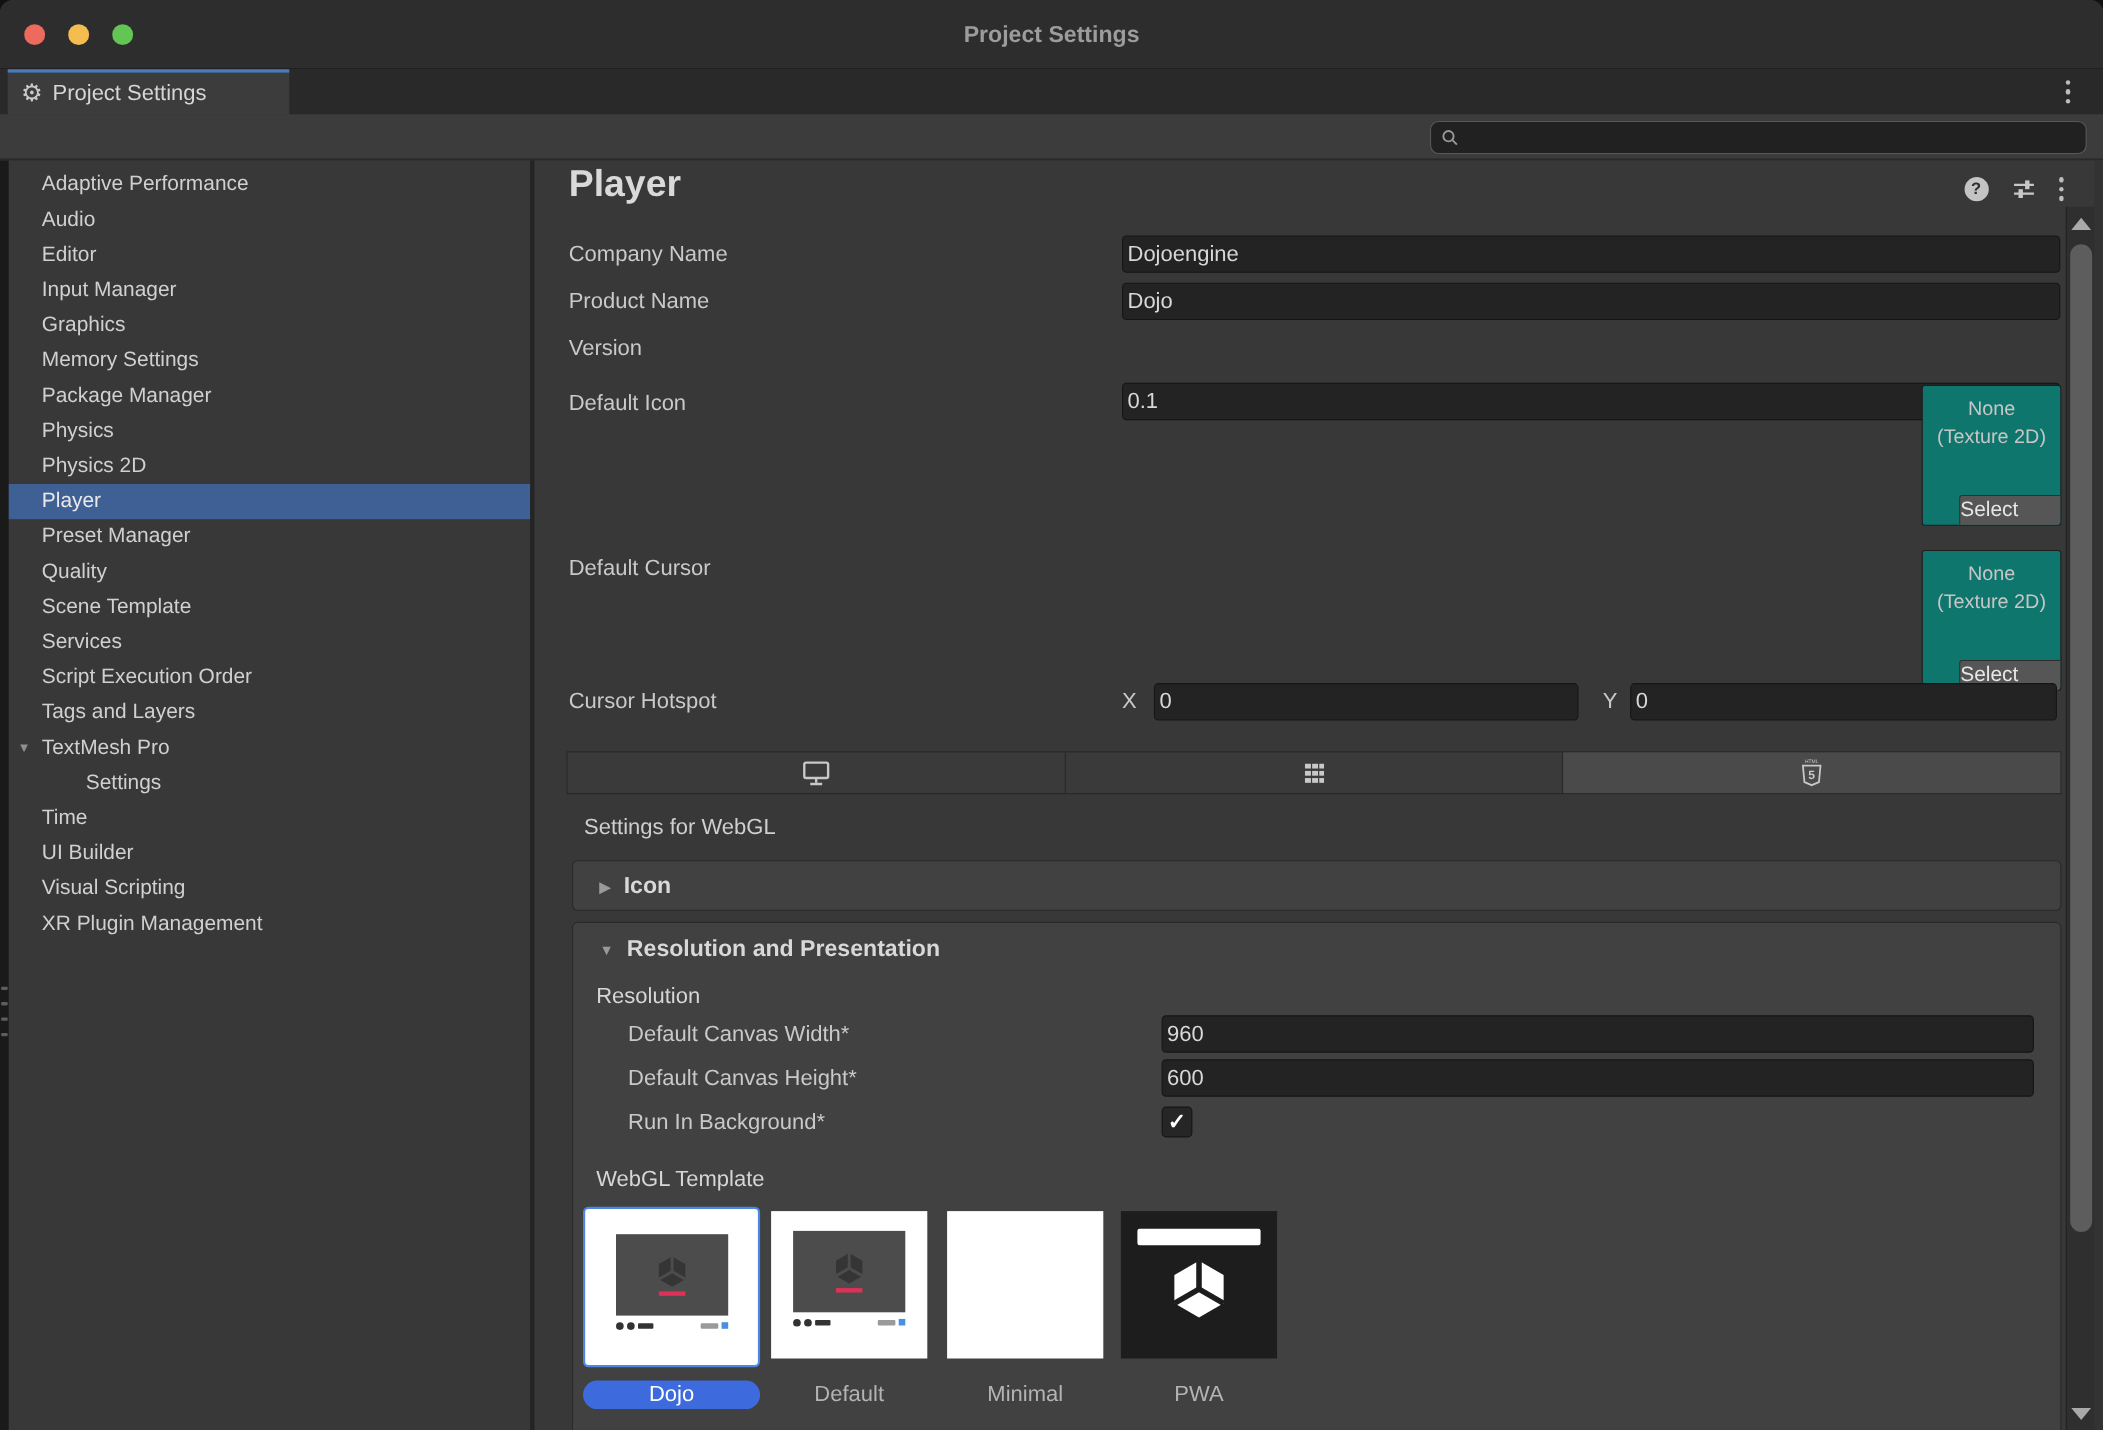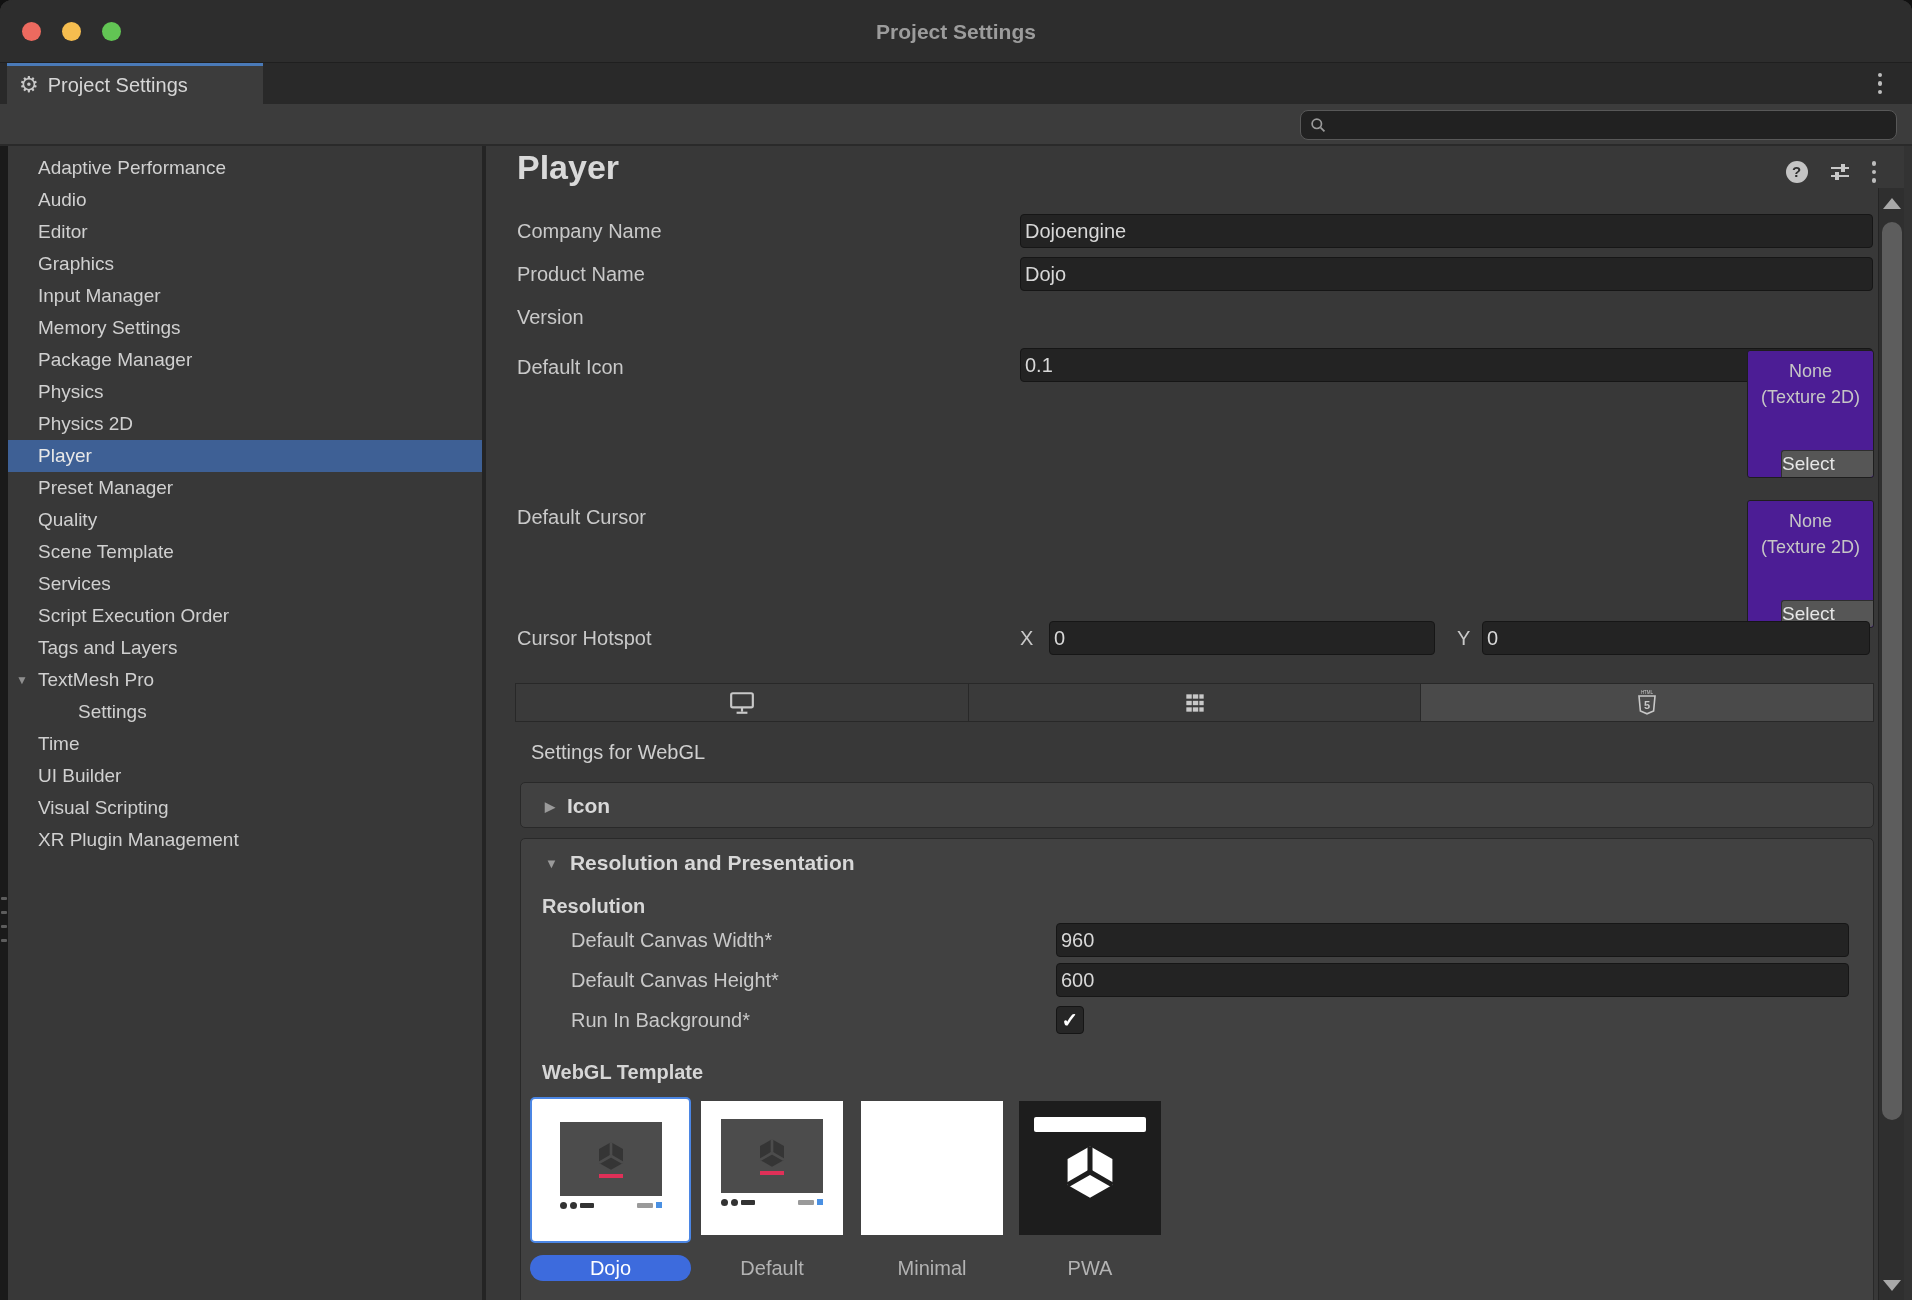--- a/index.html
+++ b/index.html
@@ -43,41 +43,41 @@
   .sidebar-list{padding-top:6px;}
   
   .main{left:486px;top:146px;width:1426px;height:1154px;background:var(--panel-bg,#383838);}
   .h1{left:31px;top:2px;font-size:34px;font-weight:bold;color:#d9d9d9;}
   .hdr-icons{right:36px;top:14px;display:flex;gap:20px;align-items:center;height:24px;}
   .helpcircle{width:22px;height:22px;border-radius:50%;background:#c4c4c4;color:#2e2e2e;font-size:15px;
     font-weight:bold;text-align:center;line-height:22px;}
   .flabel{left:31px;font-size:20px;color:#c9c9c9;line-height:34px;height:34px;}
   .tfield{position:absolute;height:34px;background:var(--field-bg,#232323);border:1px solid #161616;border-radius:4px;
     color:#d8d8d8;font-size:20px;padding:0 4px;outline:none;}
-  .objbox{width:127px;height:128px;background:#4c1d95;border:1px solid #1e1e1e;border-radius:3px;
+  .objbox{width:127px;height:128px;background:#0f766e;border:1px solid #1e1e1e;border-radius:3px;
     text-align:center;color:#c6c6c6;font-size:18px;padding-top:7px;line-height:26px;}
   .select-btn{position:absolute;right:0;bottom:0;width:92px;height:27px;background:#565656;color:#e6e6e6;
     font-size:19px;line-height:26px;text-align:left;border-top:1px solid #2e2e2e;border-left:1px solid #2e2e2e;
     border-radius:3px 0 3px 0;cursor:default;}
   .xy-label{font-size:20px;color:#c9c9c9;line-height:34px;}
   
   .ptabs{left:29px;top:537px;width:1359px;height:39px;display:flex;border:1px solid #282828;background:#3a3a3a;}
   .ptab{flex:1;display:flex;align-items:center;justify-content:center;border-right:1px solid #282828;}
   .ptab:last-child{border-right:none;}
   .ptab.selected{background:#4a4a4a;}
   
   .sethdr{left:45px;top:595px;font-size:20px;color:#cfcfcf;}
   .foldbox{background:#414141;border:1px solid #292929;border-radius:5px;}
   .iconbox{left:34px;top:636px;width:1354px;height:46px;}
   .rpbox{left:34px;top:692px;width:1354px;height:620px;}
   .fold-head{position:absolute;left:0;top:6px;height:36px;display:flex;align-items:center;gap:12px;padding-left:24px;
     font-size:21px;font-weight:bold;color:#d8d8d8;width:100%;}
   .fold-arrow{font-size:13px;color:#9a9a9a;}
   .iconbox .fold-head{top:5px;}
-  .subhdr{font-size:20px;font-weight:bold;color:#d6d6d6;}
+  .subhdr{font-size:20px;font-weight:normal;color:#d6d6d6;}
   .rlabel{font-size:20px;color:#c9c9c9;line-height:34px;height:34px;}
   .checkbox{width:28px;height:28px;background:#262626;border:1px solid #151515;border-radius:4px;
     color:#fff;font-size:20px;font-weight:bold;text-align:center;line-height:26px;cursor:default;}
   
   .card{background:#fff;cursor:default;}
   .card.sel-wrap{border:2px solid var(--template-border-blue,#4b86e4);border-radius:5px;padding:5px;background:#fff;}
   .shot{width:100%;height:100%;background:#fff;display:flex;flex-direction:column;align-items:center;}
   .shot-gray{margin-top:18px;width:102px;height:74px;background:#4c4c4c;display:flex;flex-direction:column;
     align-items:center;justify-content:center;}
   .minibar{width:24px;height:4px;background:var(--crimson-accent,#e03058);margin-top:3px;}
@@ -151,25 +151,25 @@
         <div class="srow">
     
     <span>Audio</span>
   </div>
         <div class="srow">
     
     <span>Editor</span>
   </div>
         <div class="srow">
     
+    <span>Input Manager</span>
+  </div>
+        <div class="srow">
+    
     <span>Graphics</span>
-  </div>
-        <div class="srow">
-    
-    <span>Input Manager</span>
   </div>
         <div class="srow">
     
     <span>Memory Settings</span>
   </div>
         <div class="srow">
     
     <span>Package Manager</span>
   </div>
         <div class="srow">

